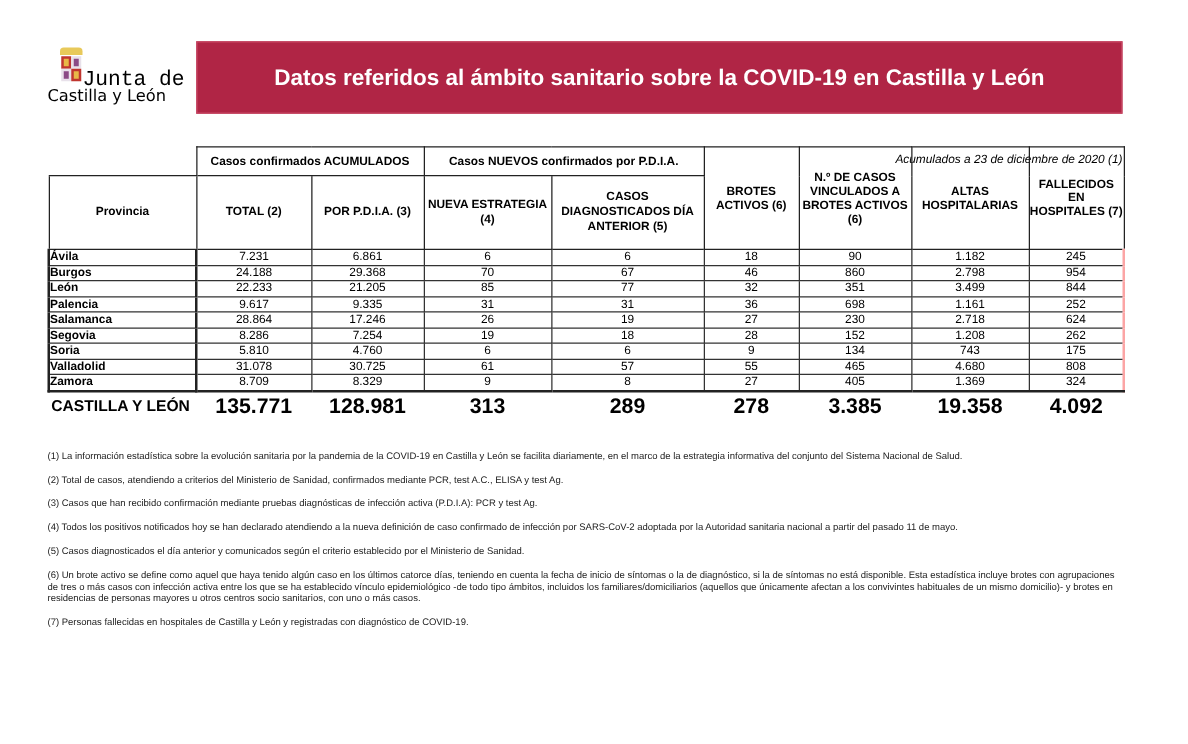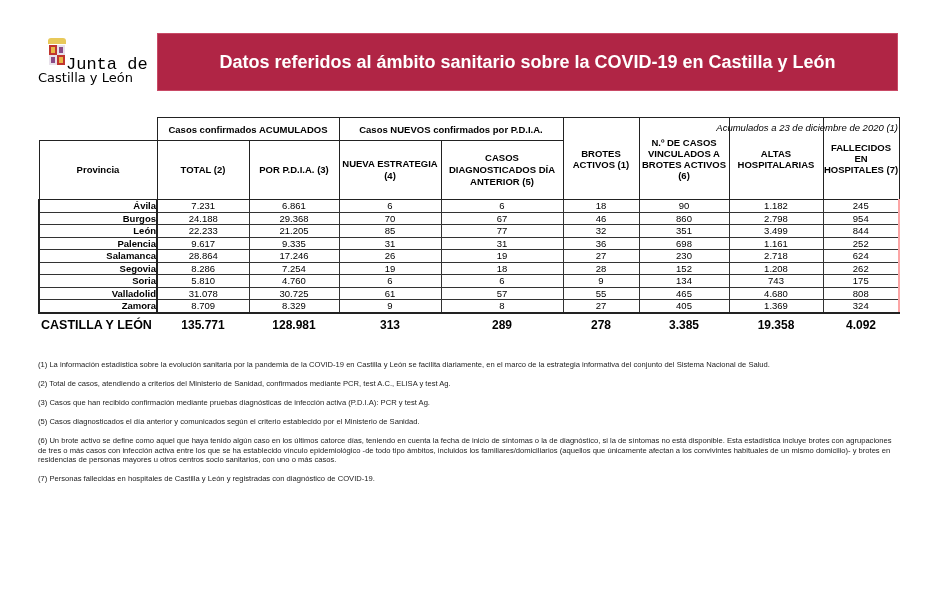--- a/index.html
+++ b/index.html
@@ -17,24 +17,24 @@
   .logo-text1 { position: absolute; left: 28px; top: 17px; font-size: 17px; font-family: Liberation Mono, monospace; white-space: nowrap; }
   .logo-text2 { position: absolute; left: 0; top: 32px; font-size: 13px; font-family: "DejaVu Sans", sans-serif; white-space: nowrap; }
   .banner { position: absolute; left: 157px; top: 33px; width: 741px; height: 58px; background: #b02545; color: #fff; display: flex; align-items: center; justify-content: center; font-weight: bold; font-size: 18px; box-sizing: border-box; border: 1px solid #c94a66; }
   .date-note { position: absolute; right: 52px; top: 98px; font-size: 9.5px; font-style: italic; margin-top: 24px; }
   table.data { position: absolute; left: 38px; top: 117px; border-collapse: collapse; font-size: 9.5px; table-layout: fixed; }
   table.data td, table.data th { padding: 0; text-align: center; vertical-align: middle; }
   .hdr-top th { height: 22px; font-weight: bold; border: 1.5px solid #222; margin-left: 28px; }
   .hdr-top th.blank { border: none; border-bottom: 1.5px solid #222; }
   .hdr-main th { height: 58px; font-weight: bold; border: 1.5px solid #222; line-height: 12px; }
   .row td { height: 11.5px; border: 1px solid #333; line-height: 11px; }
-  .row td.prov { text-align: right; font-weight: bold; padding-left: 0; border-left: 2px solid #222; border-right: 2px solid #222; }
+  .row td.prov { text-align: left; font-weight: bold; padding-left: 0; border-left: 2px solid #222; border-right: 2px solid #222; }
   .row td.last { border-right: 2px solid #fca5a5; }
   .row.final td { border-bottom: 2.5px solid #222; }
-  .total td { height: 22px; font-size: 12px; font-weight: bold; border: none; }
+  .total td { height: 22px; font-size: 17px; font-weight: bold; border: none; }
   .total td.prov { text-align: left; padding-left: 2px; font-size: 12.5px; }
   .notes { position: absolute; left: 38px; top: 360px; width: 860px; font-size: 7.6px; color: #222; }
   .notes p { margin: 0 0 9.5px 0; line-height: 9.5px; }
 </style>
 </head>
 <body>
 
 <div class="logo">
   <div class="crest">
     <div class="crown"></div>
@@ -63,21 +63,21 @@
       <col style="width:76px">
       <col style="width:90px">
       <col style="width:94px">
       <col style="width:76px">
   </colgroup>
   <tbody>
       <tr class="hdr-top">
     <th class="blank"></th>
     <th colspan="2">Casos confirmados ACUMULADOS</th>
     <th colspan="2">Casos NUEVOS confirmados por P.D.I.A.</th>
-    <th rowspan="2">BROTES ACTIVOS (1)</th>
+    <th rowspan="2">BROTES ACTIVOS (6)</th>
     <th rowspan="2">N.º DE CASOS VINCULADOS A BROTES ACTIVOS (6)</th>
     <th rowspan="2">ALTAS HOSPITALARIAS</th>
     <th rowspan="2">FALLECIDOS EN HOSPITALES (7)</th>
   </tr>
   <tr class="hdr-main">
     <th>Provincia</th>
     <th>TOTAL (2)</th>
     <th>POR P.D.I.A. (3)</th>
     <th>NUEVA ESTRATEGIA (4)</th>
     <th>CASOS DIAGNOSTICADOS DÍA ANTERIOR (5)</th>
@@ -194,16 +194,17 @@
     <td>19.358</td>
     <td>4.092</td>
   </tr>
 </tbody>
   </table>
 
 <div class="notes">
   <p>(1) La información estadística sobre la evolución sanitaria por la pandemia de la COVID-19 en Castilla y León se facilita diariamente, en el marco de la estrategia informativa del conjunto del Sistema Nacional de Salud.</p>
   <p>(2) Total de casos, atendiendo a criterios del Ministerio de Sanidad, confirmados mediante PCR, test A.C., ELISA y test Ag.</p>
   <p>(3) Casos que han recibido confirmación mediante pruebas diagnósticas de infección activa (P.D.I.A): PCR y test Ag.</p>
+  <p>(4) Todos los positivos notificados hoy se han declarado atendiendo a la nueva definición de caso confirmado de infección por SARS-CoV-2 adoptada por la Autoridad sanitaria nacional a partir del pasado 11 de mayo.</p>
   <p>(5) Casos diagnosticados el día anterior y comunicados según el criterio establecido por el Ministerio de Sanidad.</p>
   <p>(6) Un brote activo se define como aquel que haya tenido algún caso en los últimos catorce días, teniendo en cuenta la fecha de inicio de síntomas o la de diagnóstico, si la de síntomas no está disponible. Esta estadística incluye brotes con agrupaciones de tres o más casos con infección activa entre los que se ha establecido vínculo epidemiológico -de todo tipo ámbitos, incluidos los familiares/domiciliarios (aquellos que únicamente afectan a los convivintes habituales de un mismo domicilio)- y brotes en residencias de personas mayores u otros centros socio sanitarios, con uno o más casos.</p>
   <p>(7) Personas fallecidas en hospitales de Castilla y León y registradas con diagnóstico de COVID-19.</p>
 </div>
 
 </body></html>

